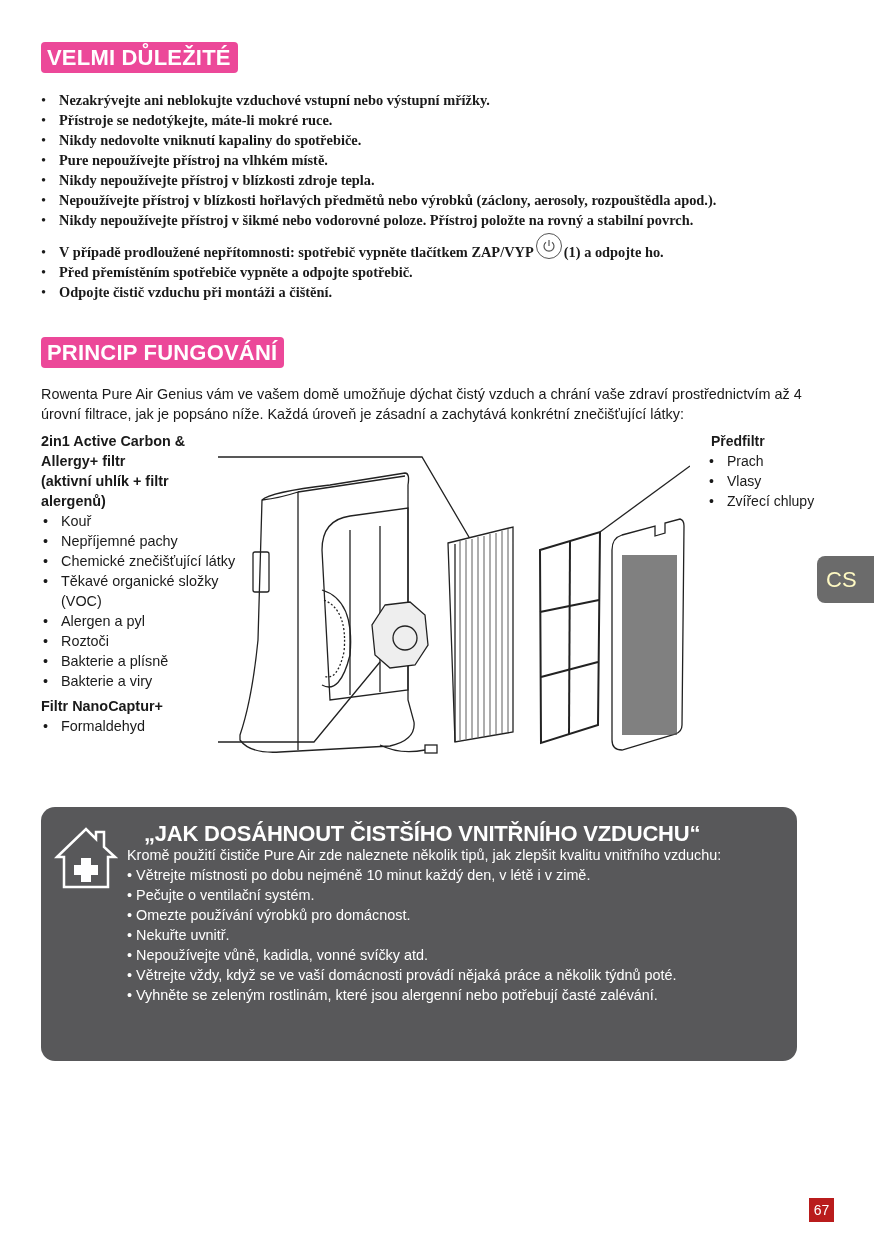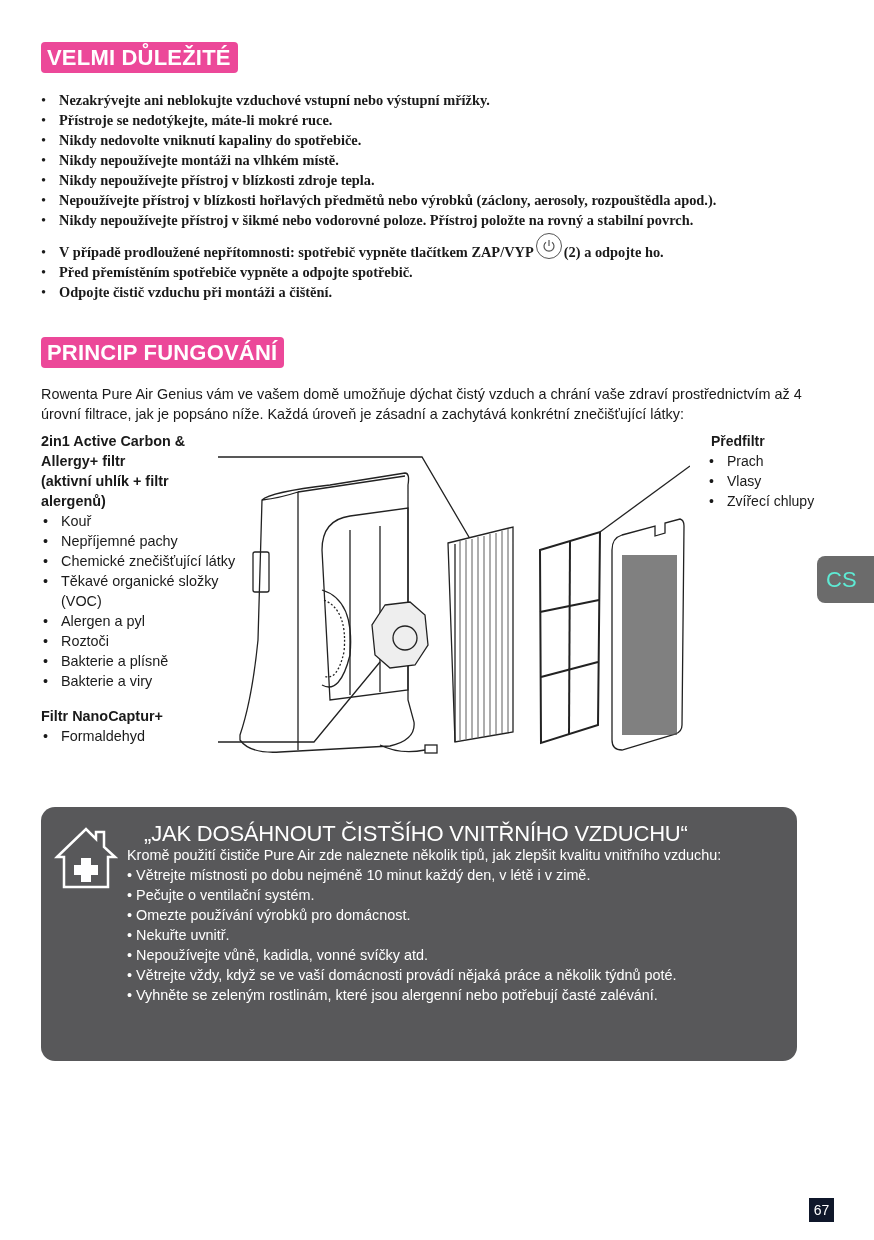--- a/index.html
+++ b/index.html
@@ -17,51 +17,51 @@
                 border-radius: 50%; position: relative; vertical-align: -2px; margin: -14px 2px 0 2px;
                 box-sizing: border-box; }
   .power-icon svg { position: absolute; left: 4px; top: 4px; }
   .intro { position: absolute; left: 41px; top: 384px; width: 800px; font-size: 14.4px;
            line-height: 20px; }
   .left-labels { position: absolute; left: 41px; top: 431px; width: 210px; font-size: 14.4px; line-height: 20px; }
   .lbl-title { font-weight: bold; }
   ul.plain { margin: 0; padding: 0; list-style: none; }
   ul.plain li { position: relative; padding-left: 20px; }
   ul.plain li::before { content: "•"; position: absolute; left: 2px; top: 0; }
-  .nano { margin-top: 15px; }
+  .nano { margin-top: 5px; }
   .right-labels { position: absolute; left: 711px; top: 431px; width: 110px; font-size: 14px; line-height: 20px; }
   .lang-tab { position: absolute; left: 817px; top: 556px; width: 57px; height: 47px;
-              background: #6b6b6b; color: #5eead4; border-radius: 8px 0 0 8px; font-size: 22px;
+              background: #6b6b6b; color: #fef9c3; border-radius: 8px 0 0 8px; font-size: 22px;
               line-height: 47px; text-indent: 9px; }
   .diagram { position: absolute; left: 210px; top: 440px; }
   .tip-box { position: absolute; left: 41px; top: 807px; width: 756px; height: 254px;
              background: #58585a; border-radius: 14px; color: #fff; }
-  .tip-title { position: absolute; left: 103px; top: 14px; font-size: 22px; font-weight: normal; letter-spacing: -0.2px; }
+  .tip-title { position: absolute; left: 103px; top: 14px; font-size: 22px; font-weight: bold; letter-spacing: -0.2px; }
   .tip-body { position: absolute; left: 86px; top: 38px; font-size: 14.4px; line-height: 20px; width: 660px; }
   .house-icon { position: absolute; left: 13px; top: 17px; }
   .page-num { position: absolute; left: 809px; top: 1198px; width: 25px; height: 24px;
-              background: #0f172a; color: #fff; font-size: 14px; line-height: 24px; text-align: center; }
+              background: #b91c1c; color: #fff; font-size: 14px; line-height: 24px; text-align: center; }
 </style>
 </head>
 <body>
 
 <div class="heading-box" style="left:41px; top:42px;">VELMI DŮLEŽITÉ</div>
 
 <ul class="warn">
   <li>Nezakrývejte ani neblokujte vzduchové vstupní nebo výstupní mřížky.</li>
   <li>Přístroje se nedotýkejte, máte-li mokré ruce.</li>
   <li>Nikdy nedovolte vniknutí kapaliny do spotřebiče.</li>
-  <li>Nikdy nepoužívejte montáži na vlhkém místě.</li>
+  <li>Pure nepoužívejte přístroj na vlhkém místě.</li>
   <li>Nikdy nepoužívejte přístroj v blízkosti zdroje tepla.</li>
   <li>Nepoužívejte přístroj v blízkosti hořlavých předmětů nebo výrobků (záclony, aerosoly, rozpouštědla apod.).</li>
   <li>Nikdy nepoužívejte přístroj v šikmé nebo vodorovné poloze. Přístroj položte na rovný a stabilní povrch.</li>
   <li class="gap"><span>V případě prodloužené nepřítomnosti: spotřebič vypněte tlačítkem ZAP/VYP</span><span class="power-icon"><svg width="16" height="16" viewBox="0 0 16 16">
           <path d="M5 4.2 A5 5 0 1 0 11 4.2" fill="none" stroke="#555" stroke-width="1.2"></path>
           <line x1="8" y1="2" x2="8" y2="8" stroke="#555" stroke-width="1.2"></line>
-        </svg></span><span>(2) a odpojte ho.</span></li>
+        </svg></span><span>(1) a odpojte ho.</span></li>
   <li>Před přemístěním spotřebiče vypněte a odpojte spotřebič.</li>
   <li>Odpojte čistič vzduchu při montáži a čištění.</li>
 </ul>
 
 <div class="heading-box" style="left:41px; top:337px;">PRINCIP FUNGOVÁNÍ</div>
 <div class="intro">Rowenta Pure Air Genius vám ve vašem domě umožňuje dýchat čistý vzduch a chrání vaše zdraví prostřednictvím až 4 úrovní filtrace, jak je popsáno níže. Každá úroveň je zásadní a zachytává konkrétní znečišťující látky:</div>
 
 <div class="left-labels">
   <div class="lbl-title">
     <div>2in1 Active Carbon &amp;</div>

